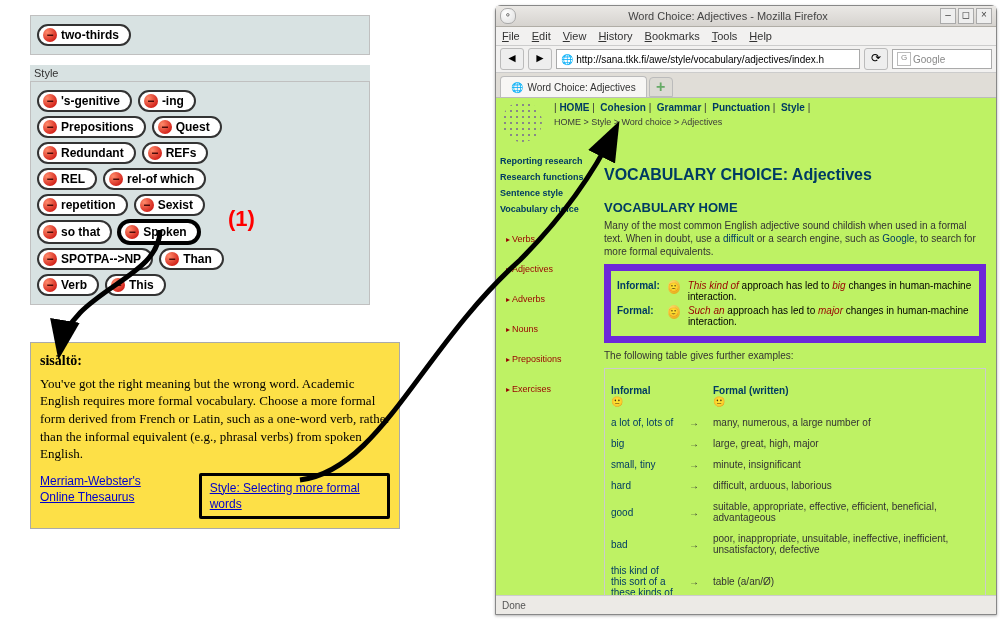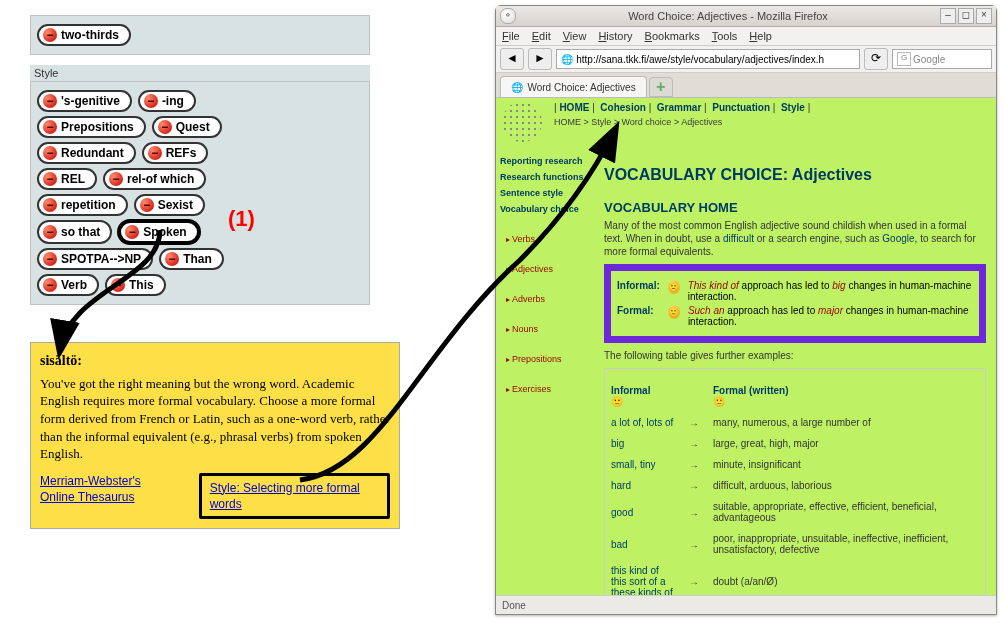--- a/index.html
+++ b/index.html
@@ -292,21 +292,21 @@
                 <span class="c2">suitable, appropriate, effective, efficient, beneficial, advantageous</span>
               </div>
               <div class="tbl-row">
                 <span class="c1">bad</span>
                 <span class="arw">→</span>
                 <span class="c2">poor, inappropriate, unsuitable, ineffective, inefficient, unsatisfactory, defective</span>
               </div>
               <div class="tbl-row">
                 <span class="c1">this kind of<br>this sort of a<br>these kinds of</span>
                 <span class="arw">→</span>
-                <span class="c2">doubt (a/an/Ø)</span>
+                <span class="c2">table (a/an/Ø)</span>
               </div>
               <div class="tbl-row">
                 <span class="c1">different</span>
                 <span class="arw">→</span>
                 <span class="c2">various, a variety of; separate, individual; specific</span>
               </div>
             </div>
         </div>
       </div>
     </div>

